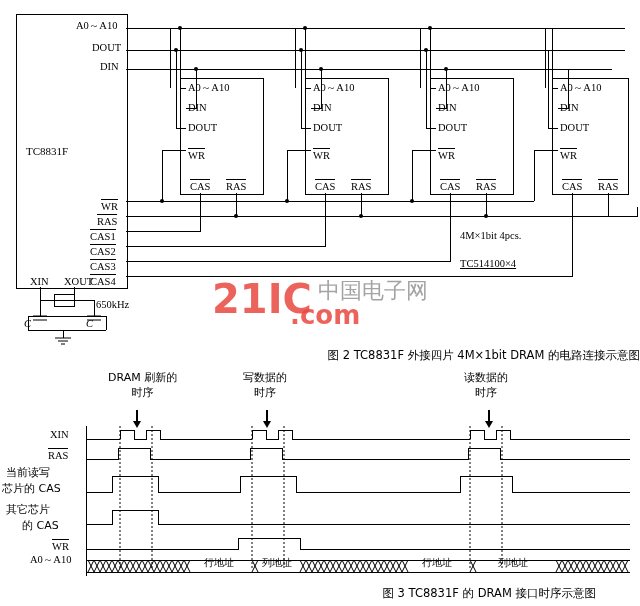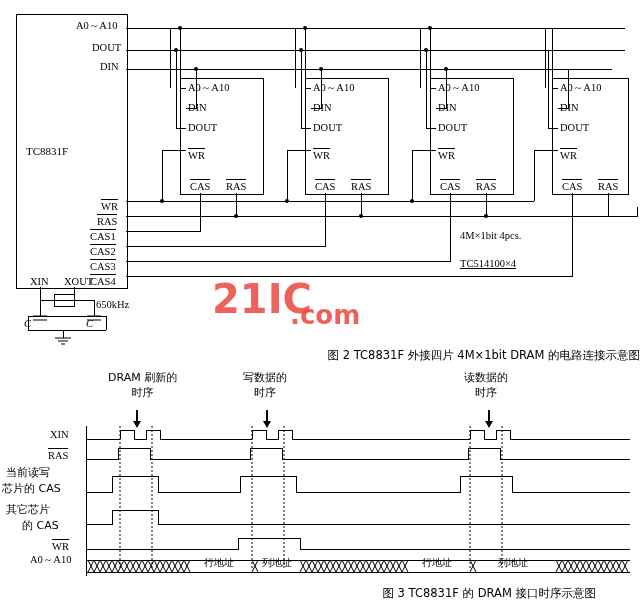--- a/index.html
+++ b/index.html
@@ -223,20 +223,21 @@
           <circle cx="361" cy="216" r="2"></circle>
           <circle cx="486" cy="216" r="2"></circle>
       </g>
     </svg>
 
     <div class="caption abs" style="left:0;top:348px;width:640px;">图 2  TC8831F 外接四片 4M×1bit DRAM 的电路连接示意图</div>
   </div>
 
   <div class="wm" style="left:212px;top:276px;font-size:40px;">21IC</div>
   <div class="wm" style="left:290px;top:300px;font-size:26px;">.com</div>
+  <div class="wm2" style="left:318px;top:276px;font-size:22px;">中国电子网</div>
 
   <div class="abs" style="left:0;top:364px;width:640px;height:242px;">
 
     <div class="abs" style="left:108px;top:8px;text-align:center;">
       <div class="lbl cn">DRAM 刷新的</div>
       <div class="lbl cn" style="margin-top:4px;">时序</div>
     </div>
     <div class="abs" style="left:243px;top:8px;text-align:center;">
       <div class="lbl cn">写数据的</div>
       <div class="lbl cn" style="margin-top:4px;">时序</div>

